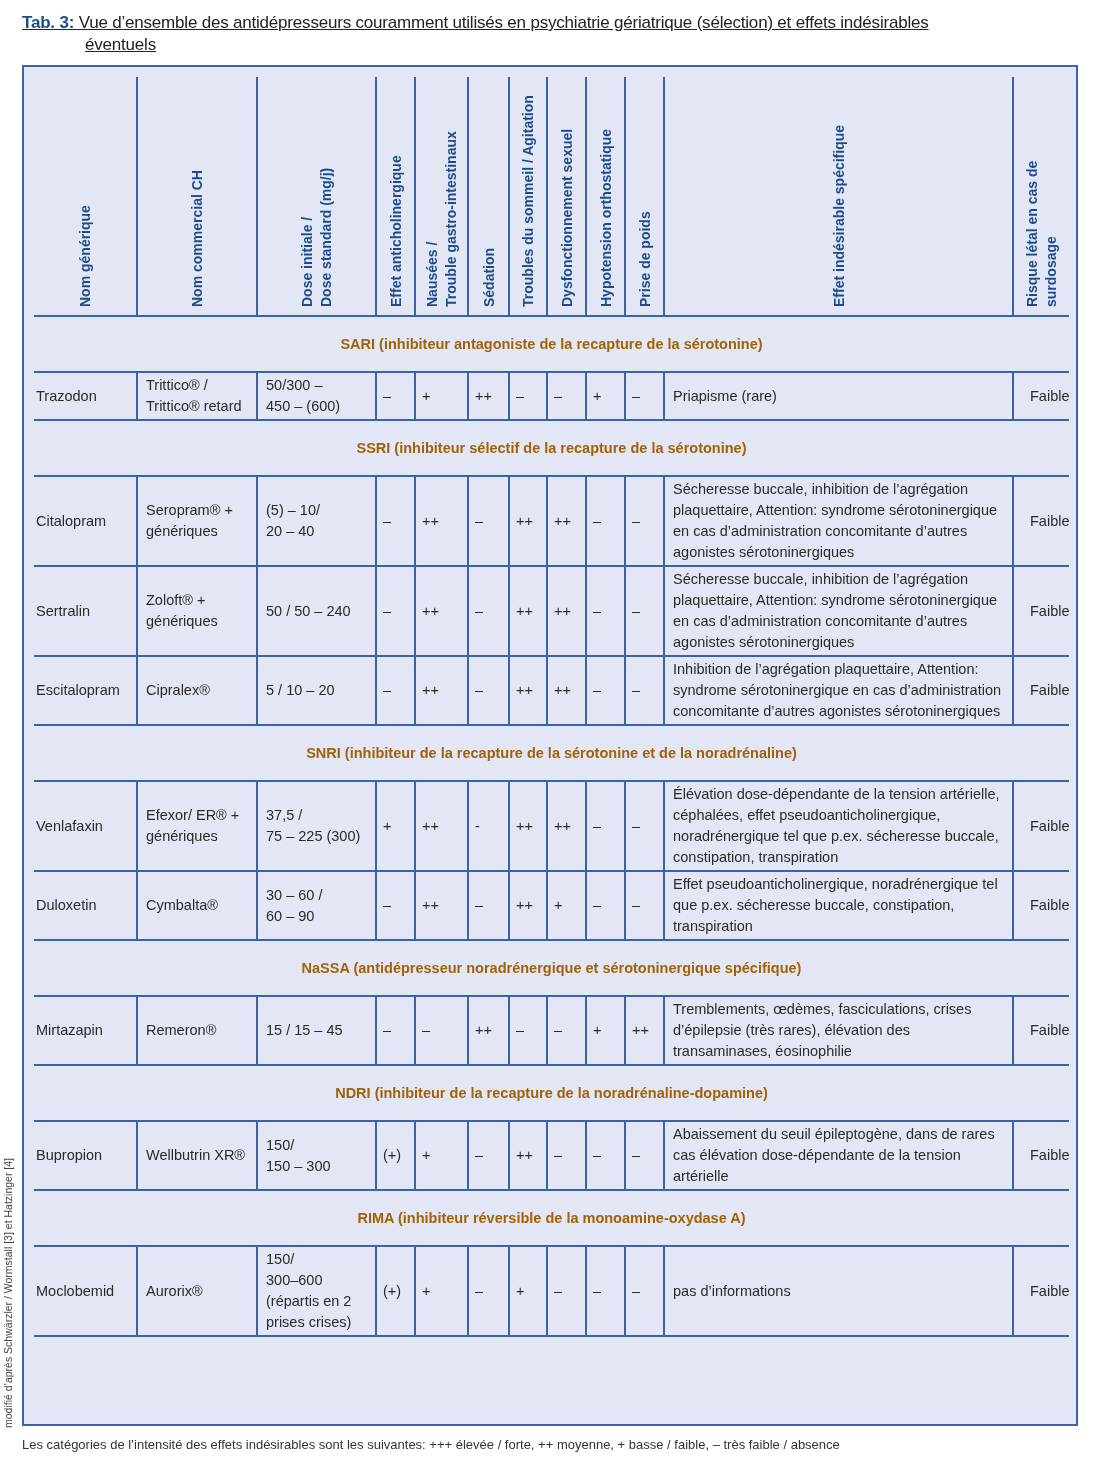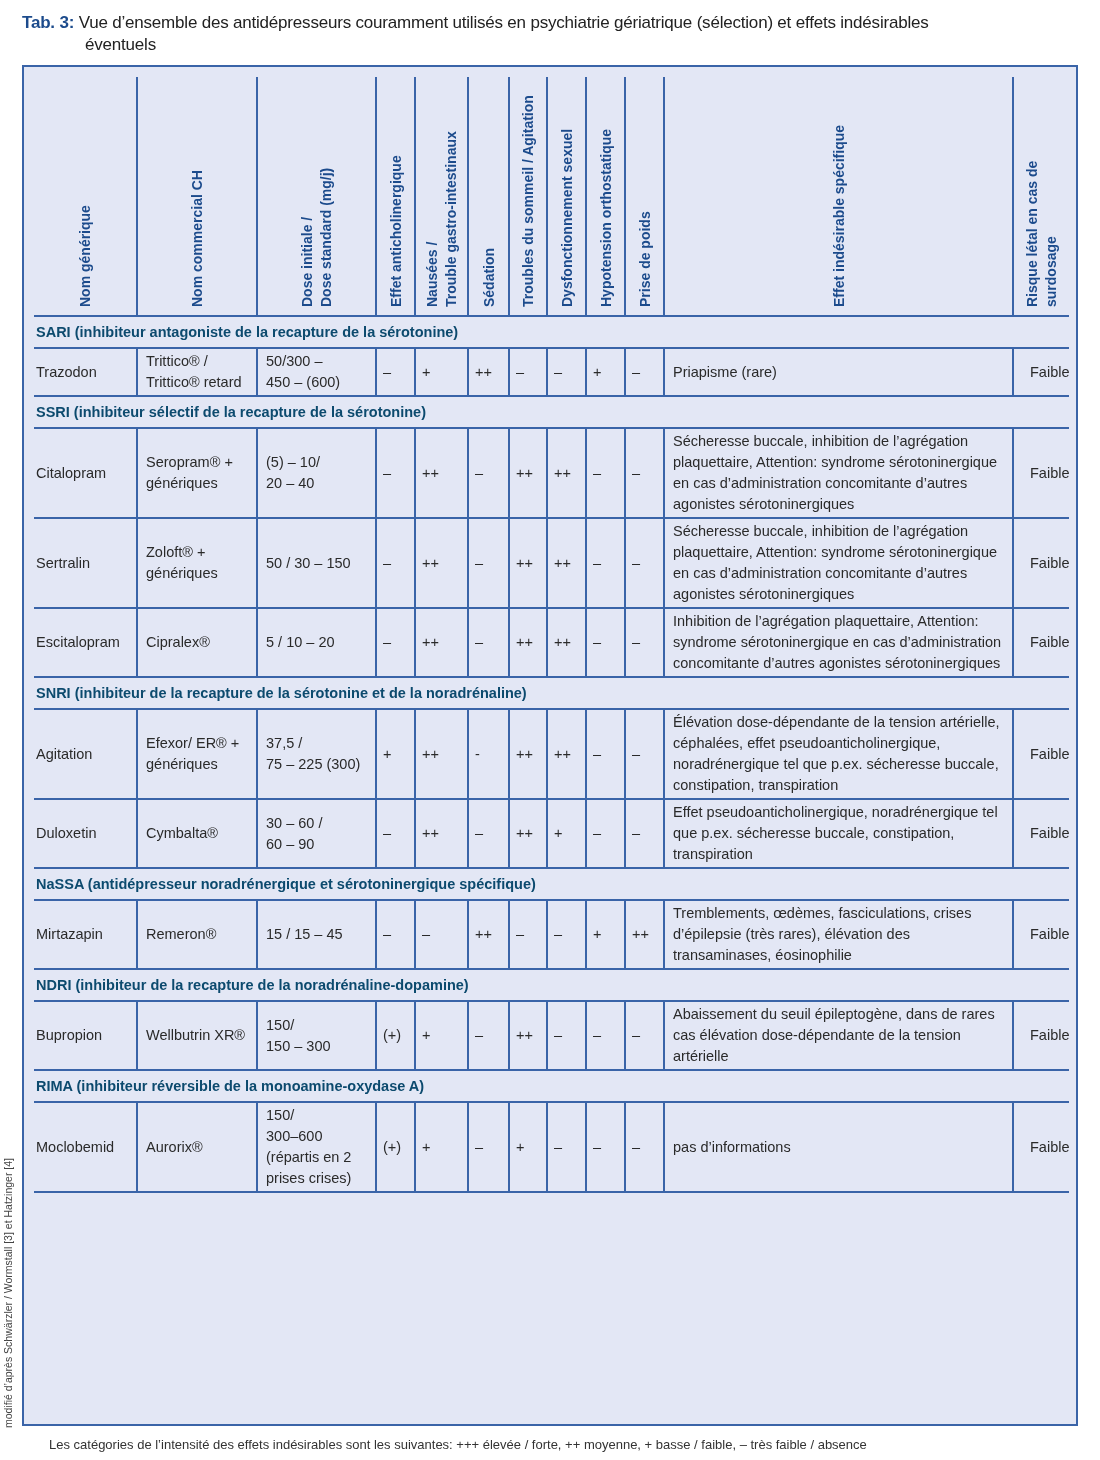--- a/index.html
+++ b/index.html
@@ -1,31 +1,31 @@
 <!DOCTYPE html>
 <html><head>
 <meta charset="utf-8">
 <style>
   html, body { margin: 0; padding: 0; background: #ffffff; }
   body { width: 1100px; height: 1460px; position: relative; font-family: "Liberation Sans", sans-serif; color: #222; }
-  .caption { position: absolute; left: 22px; top: 12px; width: 1060px; font-family: "Liberation Sans", sans-serif; font-size: 17px; line-height: 22px; color: #222; letter-spacing: -0.2px; }
+  .caption { position: absolute; left: 22px; top: 12px; width: 1060px; font-family: "Liberation Sans", sans-serif; font-size: 17px; line-height: 22px; color: #222; letter-spacing: -0.2px; text-decoration: underline; }
   .caption .tab-label { font-weight: bold; color: #1c4b8c; }
   .caption .line2 { padding-left: 63px; }
   .frame { position: absolute; left: 22px; top: 65px; width: 1056px; height: 1361px; background: #e3e7f5; border: 2px solid #3a64a8; box-sizing: border-box; }
   table { position: absolute; left: 10px; top: 10px; border-collapse: collapse; table-layout: fixed; width: 1035px; font-size: 14.5px; color: #2a2a2a; }
   th { vertical-align: bottom; height: 238px; padding: 0; border-left: 2px solid #3a64a8; border-bottom: 2px solid #3a64a8; position: relative; }
   th:first-child { border-left: none; }
   th .rot { position: absolute; bottom: 8px; left: 50%; transform-origin: left bottom; transform: rotate(-90deg) translateY(50%); white-space: nowrap; font-weight: bold; color: #1c4b8c; font-size: 14px; line-height: 19px; text-align: left; }
   td { border-left: 2px solid #3a64a8; border-bottom: 2px solid #3a64a8; padding: 2px 8px; vertical-align: middle; line-height: 21px; }
   td:first-child { border-left: none; padding-left: 2px; }
-  tr.group td { border-left: none; font-weight: bold; color: #0c4a6e; padding: 4px 2px; height: 22px; }
+  tr.group td { border-left: none; font-weight: bold; color: #a16207; padding: 16px 2px; height: 22px; text-align: center; }
   td.sym { padding: 2px 6px; text-align: left; }
   td.risk { text-align: center; padding: 2px 16px; }
   .side-note { position: absolute; left: 2px; top: 1428px; transform-origin: left top; transform: rotate(-90deg); white-space: nowrap; font-size: 10.5px; color: #444; }
-  .footnote { position: absolute; left: 22px; top: 1437px; font-size: 13px; color: #333; margin-left: 27px; }
+  .footnote { position: absolute; left: 22px; top: 1437px; font-size: 13px; color: #333; }
 </style>
 </head>
 <body>
 
 <div class="caption">
   <div><span class="tab-label">Tab. 3:</span> <span>Vue d’ensemble des antidépresseurs couramment utilisés en psychiatrie gériatrique (sélection) et effets indésirables</span></div>
   <div class="line2">éventuels</div>
 </div>
 
 <div class="frame">
@@ -158,21 +158,21 @@
           <td>Sécheresse buccale, inhibition de l’agrégation plaquettaire, Attention: syndrome sérotoninergique en cas d’administration concomitante d’autres agonistes sérotoninergiques</td>
           <td class="risk">Faible</td>
         </tr>
         <tr>
           <td>Sertralin</td>
           <td>
             <div>Zoloft® +</div>
             <div>génériques</div>
           </td>
           <td>
-            <div>50 / 30 – 150</div>
+            <div>50 / 50 – 240</div>
           </td>
           <td class="sym">–</td>
           <td class="sym">++</td>
           <td class="sym">–</td>
           <td class="sym">++</td>
           <td class="sym">++</td>
           <td class="sym">–</td>
           <td class="sym">–</td>
           <td>Sécheresse buccale, inhibition de l’agrégation plaquettaire, Attention: syndrome sérotoninergique en cas d’administration concomitante d’autres agonistes sérotoninergiques</td>
           <td class="risk">Faible</td>
@@ -192,21 +192,21 @@
           <td class="sym">++</td>
           <td class="sym">–</td>
           <td class="sym">–</td>
           <td>Inhibition de l’agrégation plaquettaire, Attention: syndrome sérotoninergique en cas d’administration concomitante d’autres agonistes sérotoninergiques</td>
           <td class="risk">Faible</td>
         </tr>
         <tr class="group">
           <td colspan="12">SNRI (inhibiteur de la recapture de la sérotonine et de la noradrénaline)</td>
         </tr>
         <tr>
-          <td>Agitation</td>
+          <td>Venlafaxin</td>
           <td>
             <div>Efexor/ ER® +</div>
             <div>génériques</div>
           </td>
           <td>
             <div>37,5 /</div>
             <div>75 – 225 (300)</div>
           </td>
           <td class="sym">+</td>
           <td class="sym">++</td>

